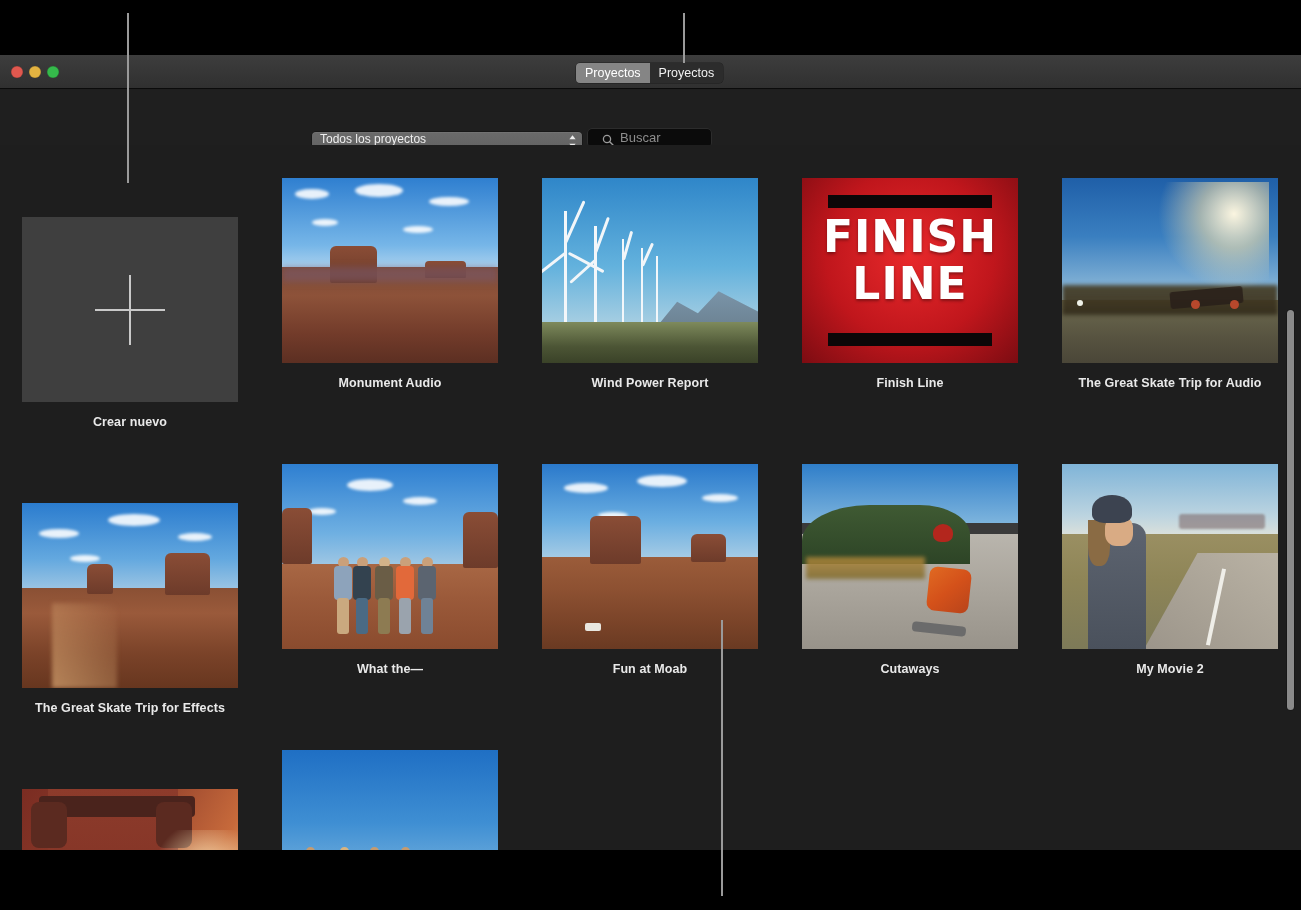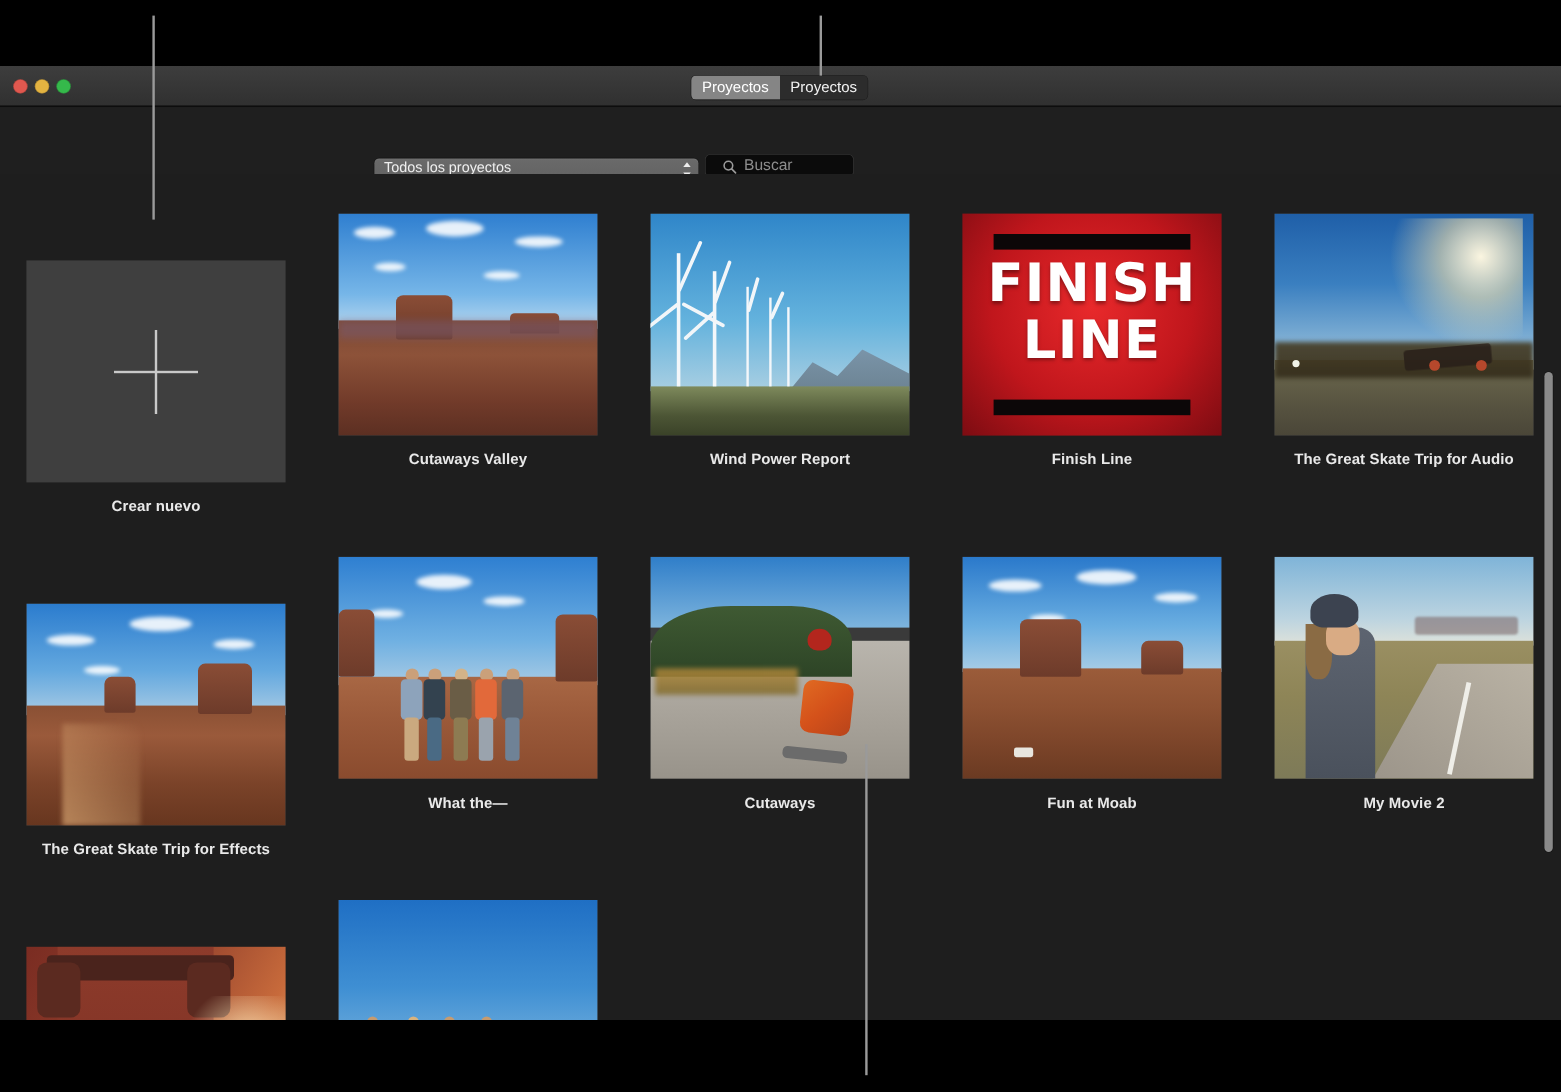--- a/index.html
+++ b/index.html
@@ -417,21 +417,21 @@
                 <div class="ground"></div>
               <div class="cloud" style="left:6%;top:6%;width:34px;height:10px"></div>
               <div class="cloud" style="left:34%;top:3%;width:48px;height:13px"></div>
               <div class="cloud" style="left:68%;top:10%;width:40px;height:9px"></div>
               <div class="cloud" style="left:14%;top:22%;width:26px;height:7px"></div>
               <div class="cloud" style="left:56%;top:26%;width:30px;height:7px"></div>
               <div class="mesa m1"></div>
                 <div class="mesa m2"></div>
               <div class="haze"></div>
             </div>
-            <div class="tile-label">Cutaways Valley</div>
+            <div class="tile-label">Monument Audio</div>
           </div>
 
           <div class="tile">
             <div class="thumb art-wind">
               <div class="sky"></div>
                 <div class="mtn"></div>
                 <div class="ground"></div>
               <div class="turbine" style="left:10%;top:18%;width:3px;height:60%"></div>
               <div class="turbine" style="left:24%;top:26%;width:3px;height:52%"></div>
               <div class="turbine" style="left:37%;top:33%;width:2px;height:45%"></div>
@@ -525,46 +525,46 @@
               <div class="person" style="left:63%">
                   <div class="head"></div>
                   <div class="torso" style="background:#5b6470"></div>
                   <div class="legs" style="background:#6f8296"></div>
                 </div>
             </div>
             <div class="tile-label">What the—</div>
           </div>
 
           <div class="tile">
+            <div class="thumb art-moab">
+              <div class="sky"></div>
+                <div class="ground"></div>
+              <div class="cloud" style="left:10%;top:10%;width:44px;height:10px"></div>
+              <div class="cloud" style="left:44%;top:6%;width:50px;height:12px"></div>
+              <div class="cloud" style="left:74%;top:16%;width:36px;height:8px"></div>
+              <div class="cloud" style="left:26%;top:26%;width:30px;height:7px"></div>
+              <div class="mesa m1"></div>
+                <div class="mesa m2"></div>
+              <div class="van"></div>
+            </div>
+            <div class="tile-label">Fun at Moab</div>
+          </div>
+
+          <div class="tile">
             <div class="thumb art-cut">
               <div class="sky"></div>
                 <div class="mtn"></div>
               <div class="road"></div>
               <div class="hill"></div>
               <div class="brush"></div>
               <div class="skater-board"></div>
               <div class="skater-body"></div>
               <div class="skater-helmet"></div>
             </div>
             <div class="tile-label">Cutaways</div>
-          </div>
-
-          <div class="tile">
-            <div class="thumb art-moab">
-              <div class="sky"></div>
-                <div class="ground"></div>
-              <div class="cloud" style="left:10%;top:10%;width:44px;height:10px"></div>
-              <div class="cloud" style="left:44%;top:6%;width:50px;height:12px"></div>
-              <div class="cloud" style="left:74%;top:16%;width:36px;height:8px"></div>
-              <div class="cloud" style="left:26%;top:26%;width:30px;height:7px"></div>
-              <div class="mesa m1"></div>
-                <div class="mesa m2"></div>
-              <div class="van"></div>
-            </div>
-            <div class="tile-label">Fun at Moab</div>
           </div>
 
           <div class="tile">
             <div class="thumb art-mm">
               <div class="sky"></div>
                 <div class="ground"></div>
               <div class="farmesa"></div>
               <div class="roadway"></div>
               <div class="roadline"></div>
               <div class="rider"></div>

